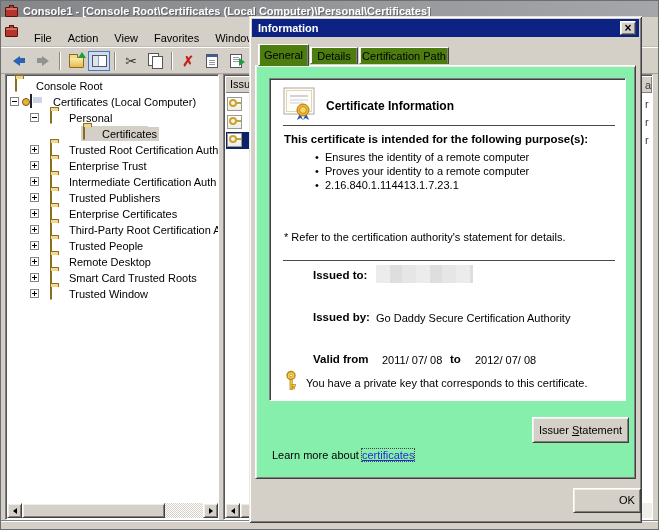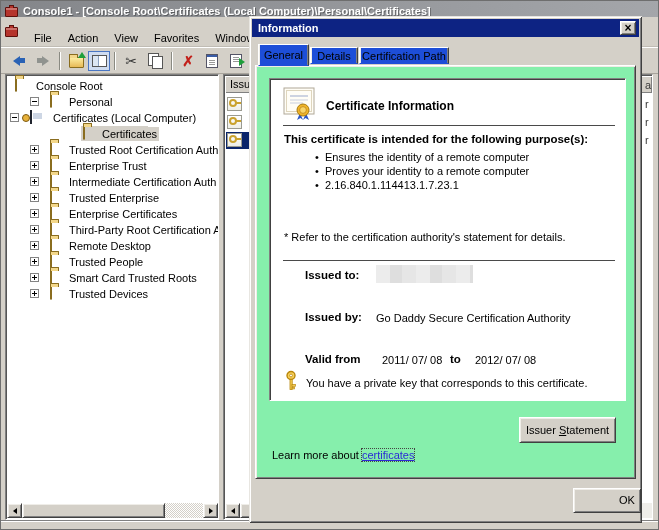--- a/index.html
+++ b/index.html
@@ -112,21 +112,21 @@
   
   .dialog{position:absolute;left:248px;top:15px;width:393px;height:507px;background:#d4d0c8;
     box-shadow:inset 1px 1px 0 #e8e6e1, inset -1px -1px 0 #404040, inset 2px 2px 0 #fff, inset -2px -2px 0 #808080;
     z-index:10;}
   .dlg-titlebar{position:absolute;left:3px;top:3px;width:387px;height:18px;background:#0d2383;
     display:flex;align-items:center;padding:0 3px 0 6px;}
   .dlg-title{color:#fff;font-weight:bold;flex:1;}
   .dlg-close{width:16px;height:14px;background:#d4d0c8;border:1px solid;border-color:#fff #404040 #404040 #fff;
     box-shadow:inset 1px 1px 0 #efede8, inset -1px -1px 0 #808080;
     display:flex;align-items:center;justify-content:center;font-weight:bold;font-size:12px;line-height:10px;cursor:default;}
-  .tab{position:absolute;background:#1d4ed8;border:1px solid;border-color:#fff #404040 transparent #fff;
+  .tab{position:absolute;background:#4d7c0f;border:1px solid;border-color:#fff #404040 transparent #fff;
     box-shadow:inset 1px 0 0 #efede8, inset -1px 0 0 #808080;
     text-align:center;cursor:default;}
   .tab.active{top:28px;height:22px;line-height:20px;z-index:4;}
   .tab.inactive{top:31px;height:17px;line-height:16px;z-index:1;}
   .tab-general{left:9px;width:51px;}
   .tab-details{left:61px;width:48px;}
   .tab-certpath{left:110px;width:90px;}
   .tab-panel{position:absolute;left:6px;top:49px;width:381px;height:414px;background:#86efac;
     border:1px solid;border-color:#fff #404040 #404040 #fff;
     box-shadow:inset 1px 1px 0 #efede8, inset -1px -1px 0 #808080;z-index:2;}
@@ -134,31 +134,31 @@
     border:1px solid;border-color:#808080 #fff #fff #808080;box-shadow:inset 1px 1px 0 #404040;}
   .cert-info-title{position:absolute;left:56px;top:20px;font-size:12px;font-weight:bold;}
   .cert-icon{position:absolute;left:13px;top:8px;}
   .hr1{position:absolute;left:13px;top:46px;width:332px;height:1px;background:#4a4a4a;}
   .purpose-heading{position:absolute;left:14px;top:54px;font-size:11.5px;font-weight:bold;}
   .bullets{position:absolute;left:45px;top:71px;line-height:14px;}
   .bullets .b{display:block;}
   .bullets .dot{display:inline-block;width:10px;}
   .refer-note{position:absolute;left:14px;top:152px;}
   .hr2{position:absolute;left:13px;top:181px;width:332px;height:1px;background:#4a4a4a;}
-  .fld-label{position:absolute;left:35px;font-size:11.5px;font-weight:bold;}
+  .fld-label{position:absolute;left:43px;font-size:11.5px;font-weight:bold;}
   .fld-value{position:absolute;}
   .redacted{position:absolute;left:106px;top:186px;width:97px;height:18px;
     background:repeating-linear-gradient(90deg,#ececec 0 14px,#dedede 14px 26px,#e6e6e6 26px 40px);
     filter:blur(.6px);}
   .key-icon{position:absolute;left:14px;top:291px;}
   .pk-note{position:absolute;left:36px;top:298px;}
   .btn{background:#d4d0c8;border:1px solid;border-color:#fff #404040 #404040 #fff;
     box-shadow:inset 1px 1px 0 #efede8, inset -1px -1px 0 #808080;
     font-family:"Liberation Sans",sans-serif;font-size:11px;text-align:center;cursor:default;}
-  .issuer-btn{position:absolute;left:263px;top:351px;width:97px;height:26px;line-height:24px;}
+  .issuer-btn{position:absolute;left:276px;top:351px;width:97px;height:26px;line-height:24px;}
   .issuer-btn .accel{text-decoration:underline;}
   .learn-more{position:absolute;left:16px;top:383px;}
   .learn-link{color:#2b2bd5;text-decoration:underline;outline:1px dotted #444;cursor:pointer;}
   .ok-btn{position:absolute;left:324px;top:472px;width:68px;height:25px;line-height:23px;z-index:3;padding-left:40px;}
 </style>
 </head>
 <body>
 
 <div class="screen">
 
@@ -217,30 +217,30 @@
       </span>
     <span class="tsep"></span>
   </div>
 
   <div class="pane tree-pane">
     <div class="tree">
       <div class="trow lvl0">
         <span class="ticon"><span class="ic-folder"></span></span>
         <span class="tlabel">Console Root</span>
       </div>
-      <div class="trow lvl2">
-        <span class="expand"></span>
-        <span class="ticon"><span class="ic-folder"></span></span>
-        <span class="tlabel">Personal</span>
-      </div>
       <div class="trow lvl1">
         <span class="expand"></span>
         <span class="ticon"><span class="ic-certstore"></span></span>
         <span class="tlabel">Certificates (Local Computer)</span>
       </div>
+      <div class="trow lvl2">
+        <span class="expand"></span>
+        <span class="ticon"><span class="ic-folder"></span></span>
+        <span class="tlabel">Personal</span>
+      </div>
       <div class="trow lvl3 selected">
         <span class="selbg"></span>
         <span class="ticon"><span class="ic-folder"></span></span>
         <span class="tlabel">Certificates</span>
       </div>
       <div class="trow lvl2 plus">
         <span class="expand"></span>
         <span class="ticon"><span class="ic-folder"></span></span>
         <span class="tlabel">Trusted Root Certification Auth</span>
       </div>
@@ -250,51 +250,51 @@
         <span class="tlabel">Enterprise Trust</span>
       </div>
       <div class="trow lvl2 plus">
         <span class="expand"></span>
         <span class="ticon"><span class="ic-folder"></span></span>
         <span class="tlabel">Intermediate Certification Auth</span>
       </div>
       <div class="trow lvl2 plus">
         <span class="expand"></span>
         <span class="ticon"><span class="ic-folder"></span></span>
-        <span class="tlabel">Trusted Enterprise</span>
+        <span class="tlabel">Trusted Publishers</span>
       </div>
       <div class="trow lvl2 plus">
         <span class="expand"></span>
         <span class="ticon"><span class="ic-folder"></span></span>
         <span class="tlabel">Enterprise Certificates</span>
       </div>
       <div class="trow lvl2 plus">
         <span class="expand"></span>
         <span class="ticon"><span class="ic-folder"></span></span>
         <span class="tlabel">Third-Party Root Certification A</span>
       </div>
       <div class="trow lvl2 plus">
         <span class="expand"></span>
         <span class="ticon"><span class="ic-folder"></span></span>
+        <span class="tlabel">Trusted People</span>
+      </div>
+      <div class="trow lvl2 plus">
+        <span class="expand"></span>
+        <span class="ticon"><span class="ic-folder"></span></span>
         <span class="tlabel">Remote Desktop</span>
       </div>
       <div class="trow lvl2 plus">
         <span class="expand"></span>
         <span class="ticon"><span class="ic-folder"></span></span>
-        <span class="tlabel">Trusted People</span>
-      </div>
-      <div class="trow lvl2 plus">
-        <span class="expand"></span>
-        <span class="ticon"><span class="ic-folder"></span></span>
         <span class="tlabel">Smart Card Trusted Roots</span>
       </div>
       <div class="trow lvl2 plus">
         <span class="expand"></span>
         <span class="ticon"><span class="ic-folder"></span></span>
-        <span class="tlabel">Trusted Devices</span>
+        <span class="tlabel">Trusted Window</span>
       </div>
     </div>
     <div class="tree-hscroll">
       <span class="sb-btn">
           <span class="sb-tri-l"></span>
         </span>
       <span class="sb-thumb" style="width:143px;"></span>
       <span class="sb-track" style="width:38px;"></span>
       <span class="sb-btn">
           <span class="sb-tri-r"></span>

